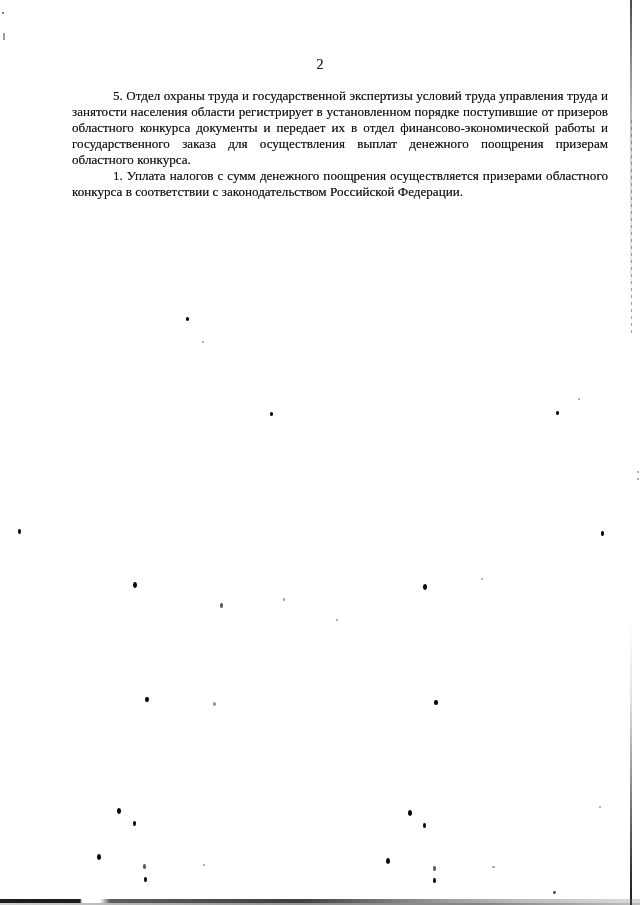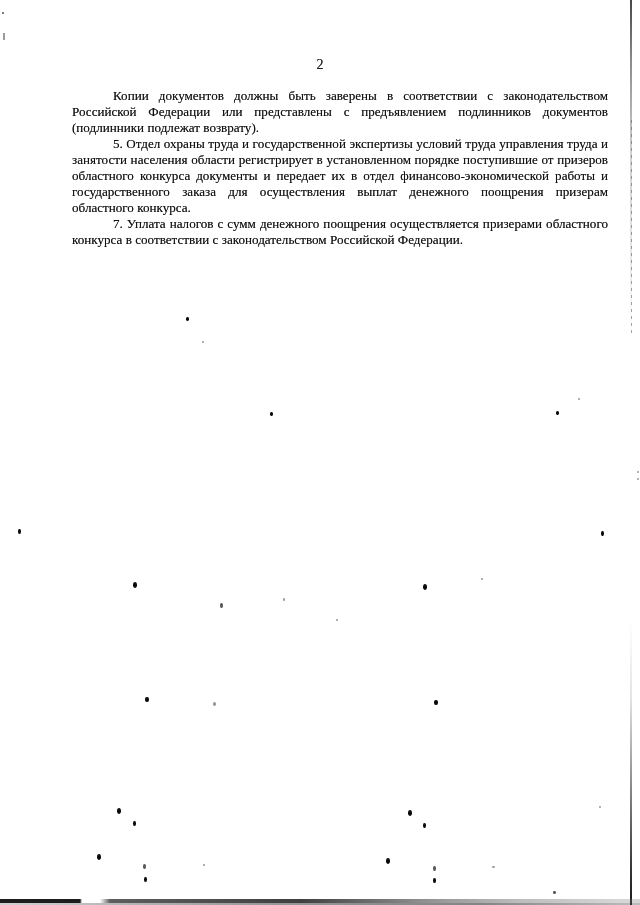--- a/index.html
+++ b/index.html
@@ -138,23 +138,22 @@
   }
 </style>
 </head>
 <body>
 
 <div id="page">
 
   <div id="page-number">2</div>
 
   <div id="text-block">
-    <p class="para">Копии документов должны быть заверены в соответствии с законодательством Российской Федерации или представлены с предъявлением подлинников документов (подлинники подлежат возврату).</p>
     <p class="para">5. Отдел охраны труда и государственной экспертизы условий труда управления труда и занятости населения области регистрирует в установленном порядке поступившие от призеров областного конкурса документы и передает их в  отдел финансово-экономической работы и государственного заказа для осуществления выплат денежного поощрения призерам областного конкурса.</p>
-    <p class="para">7. Уплата налогов с сумм денежного поощрения осуществляется призерами областного конкурса в соответствии с законодательством Российской Федерации.</p>
+    <p class="para">1. Уплата налогов с сумм денежного поощрения осуществляется призерами областного конкурса в соответствии с законодательством Российской Федерации.</p>
   </div>
 
   <div id="speck-layer">
       <div class="speck" style="left: 186px; top: 317px; width: 3px; height: 4px;"></div>
       <div class="speck faint" style="left: 202px; top: 341px; width: 2px; height: 2px;"></div>
       <div class="speck" style="left: 270px; top: 412px; width: 3px; height: 4px;"></div>
       <div class="speck" style="left: 556px; top: 411px; width: 3px; height: 4px;"></div>
       <div class="speck faint" style="left: 578px; top: 398px; width: 2px; height: 2px;"></div>
       <div class="speck" style="left: 18px; top: 529px; width: 3px; height: 5px;"></div>
       <div class="speck" style="left: 601px; top: 531px; width: 3px; height: 5px;"></div>

